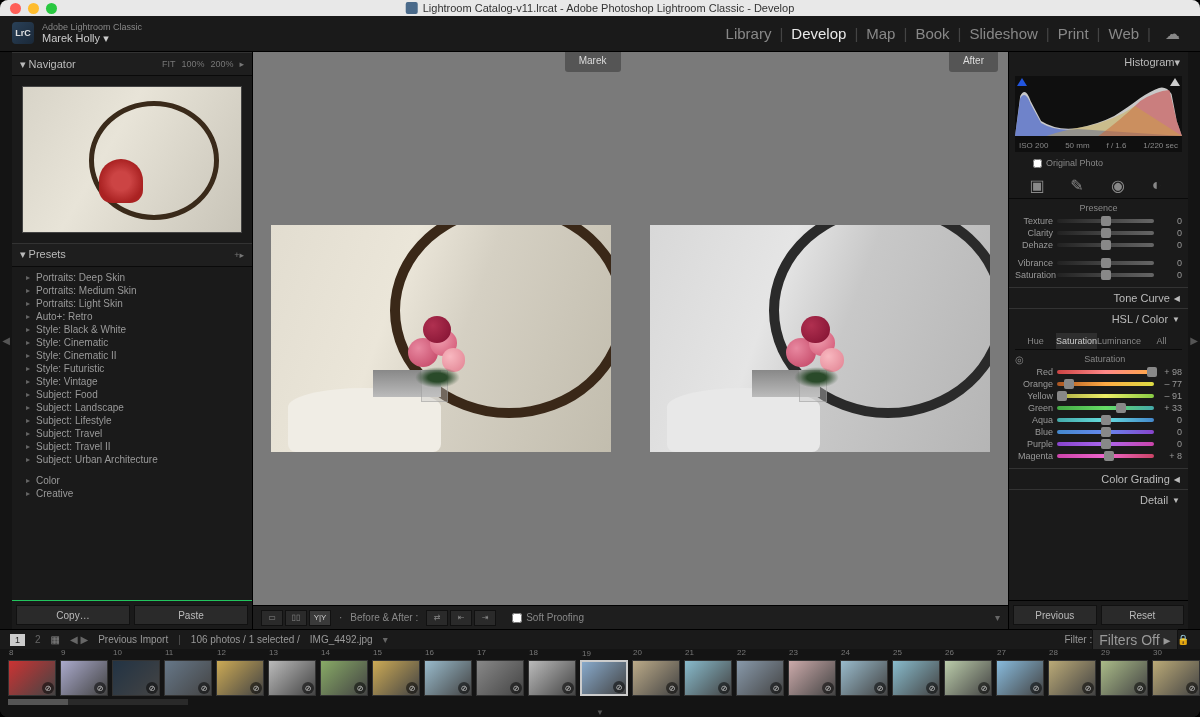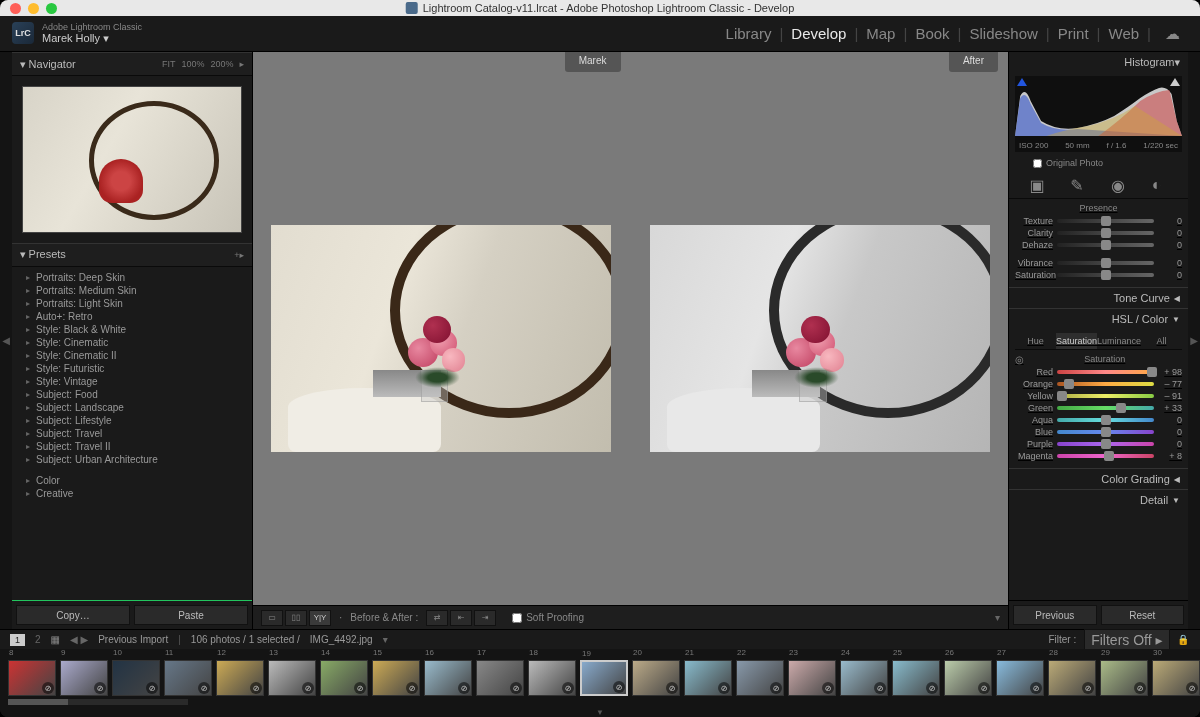--- a/index.html
+++ b/index.html
@@ -83,21 +83,21 @@
 .clip-tri.r { right:2px;border-bottom-color:#ccc;}
 .orig-photo { padding:2px 24px;font-size:9px;color:#888;display:flex;align-items:center;gap:4px;}
 .orig-photo input{width:9px;height:9px;}
 
 .tool-icons { display:flex;justify-content:space-around;padding:6px 8px;border-bottom:1px solid #0a0a0a;}
 .ticon { width:16px;height:16px;color:#888;cursor:pointer;}
 
 .dev-section { border-top:1px solid #333;}
 .dev-title { height:20px;display:flex;align-items:center;justify-content:flex-end;gap:4px;padding:0 8px;color:#bbb;font-size:11px;cursor:pointer;}
 .dev-title .tri { font-size:8px;}
-.dev-body { padding:2px 6px 6px;text-decoration:underline;}
+.dev-body { padding:2px 6px 6px;}
 .sub-label { text-align:center;font-size:9px;color:#888;padding:2px 0;}
 
 .slider-row { display:flex;align-items:center;gap:4px;padding:1px 0;}
 .slider-row .lbl { width:38px;text-align:right;font-size:9px;color:#999;}
 .slider-row .track { flex:1;height:4px;border-radius:2px;position:relative;cursor:pointer;}
 .slider-row .track.gray { background:linear-gradient(90deg,#222,#666);}
 .slider-row .knob { position:absolute;top:-3px;width:10px;height:10px;background:#888;border-radius:2px;transform:translateX(-50%);}
 .slider-row .val { width:24px;text-align:right;font-size:9px;color:#999;}
 
 .hsl-tabs { display:flex;border-bottom:1px solid #0a0a0a;margin:2px 0;}
@@ -112,21 +112,21 @@
 .hue-track.blue{background:linear-gradient(90deg,#48c,#68e,#84c);}
 .hue-track.purple{background:linear-gradient(90deg,#84c,#a6e,#c4a);}
 .hue-track.magenta{background:linear-gradient(90deg,#c4a,#e6c,#c46);}
 
 .prev-reset { display:flex;gap:4px;padding:4px;border-top:1px solid #000;}
 .pr-btn { flex:1;height:20px;background:#2a2a2a;color:#bbb;font-size:10px;display:flex;align-items:center;justify-content:center;border:1px solid #111;cursor:pointer;}
 
 .filmstrip-bar { height: 20px; background: #1a1a1a; display:flex;align-items:center;padding:0 10px;gap:10px;color:#999;font-size:10px;border-top:1px solid #000;}
 .fs-badge { background:#ccc;color:#222;padding:1px 5px;font-size:9px;}
 .fs-divider{color:#555;}
-.fs-right { margin-left:auto;display:flex;align-items:center;gap:8px;}
+.fs-right { margin-left:auto;display:flex;align-items:center;}
 .fs-select { background:#2a2a2a;color:#999;font-size:14px;padding:2px 6px;border:1px solid #111;}
 
 .filmstrip { height: 58px; background: #141414; display:flex;align-items:center;padding:4px 8px;gap:4px;overflow-x:hidden;position:relative;}
 .thumb { width:48px;height:36px;flex-shrink:0;position:relative;border:1px solid #333;cursor:pointer;}
 .thumb.selected { border:2px solid #ccc;}
 .thumb .num { position:absolute;top:-13px;left:0;font-size:8px;color:#777;}
 .thumb .diff{position:absolute;bottom:1px;right:1px;width:12px;height:12px;background:rgba(0,0,0,0.5);border-radius:50%;display:flex;align-items:center;justify-content:center;font-size:8px;color:#ccc;}
 .film-scroll{position:absolute;bottom:2px;left:8px;width:180px;height:6px;background:#2a2a2a;}
 .film-scroll::before{content:"";position:absolute;left:0;width:60px;height:100%;background:#555;}
 

